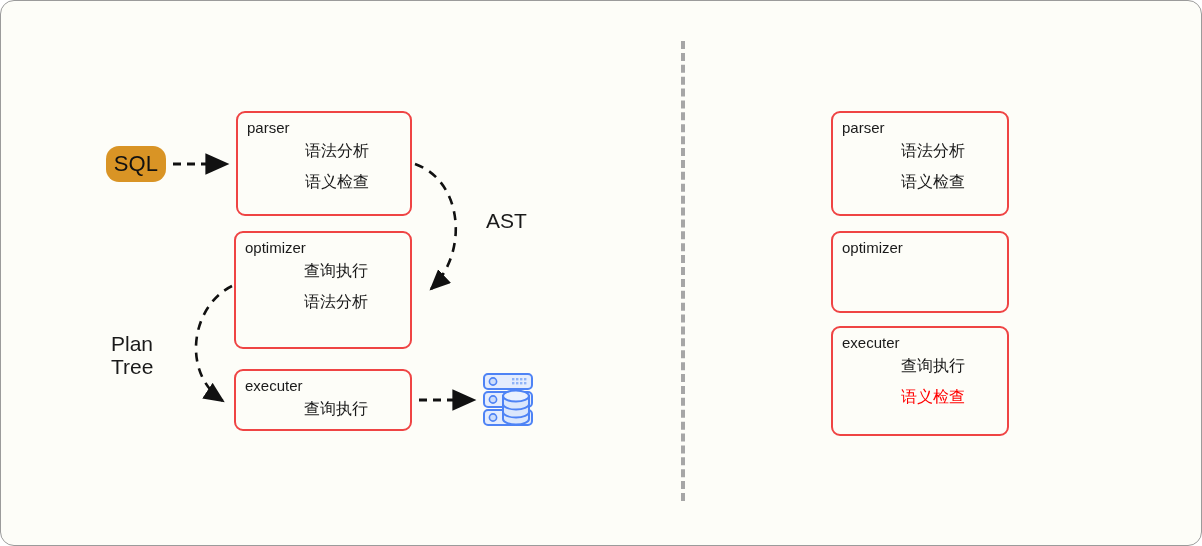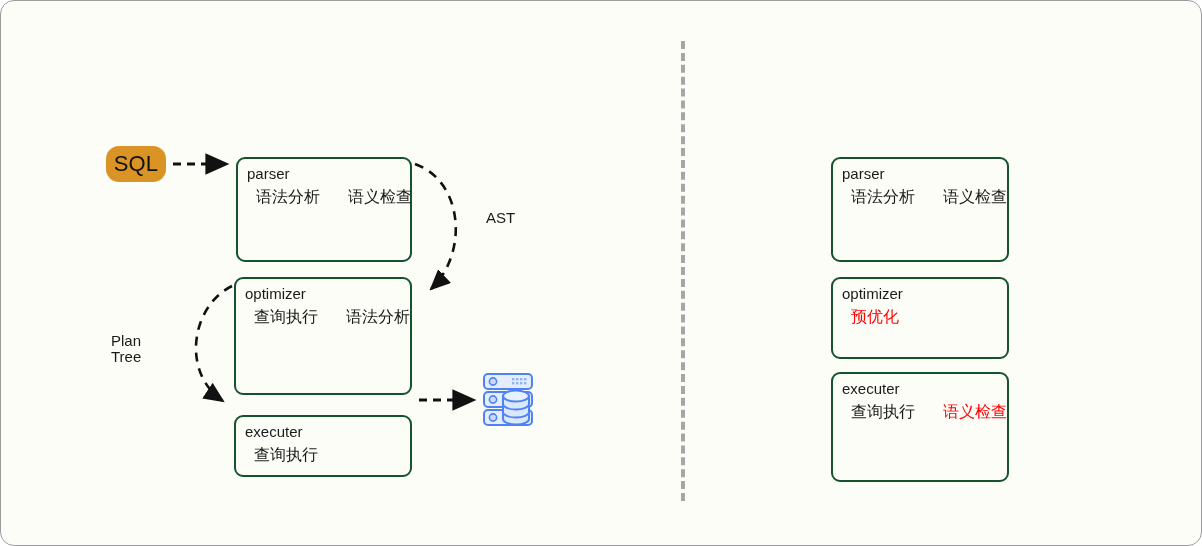--- a/index.html
+++ b/index.html
@@ -17,40 +17,39 @@
     box-sizing: border-box;
     overflow: hidden;
     font-family: "Liberation Sans", "DejaVu Sans", sans-serif;
   }
 
   
   .node-box {
     position: absolute;
     box-sizing: border-box;
     background: #fdfdf8;
-    border: 2px solid #14532d;
+    border: 2px solid #ef4444;
     border-radius: 9px;
-    margin-top: 46px;
   }
   .node-title {
     position: absolute;
     left: 9px;
     top: 6px;
     font-size: 15px;
     color: #1a1a1a;
     line-height: 1.2;
     white-space: nowrap;
   }
   .node-lines {
     position: absolute;
-    left: 0;
+    left: 8px;
     right: 0;
     top: 28px;
     display: flex;
-    flex-direction: row;
+    flex-direction: column;
     align-items: center;
     gap: 10px;
   }
   .node-line {
     font-size: 16px;
     color: #1a1a1a;
     white-space: nowrap;
     padding-left: 18px;
   }
   .node-line.accent {
@@ -70,21 +69,21 @@
     align-items: center;
     justify-content: center;
     font-size: 22px;
     color: #111111;
     letter-spacing: 0.2px;
   }
 
   
   .free-label {
     position: absolute;
-    font-size: 15px;
+    font-size: 21px;
     color: #1a1a1a;
     line-height: 1.08;
     white-space: pre;
   }
 
   
   #overlay {
     position: absolute;
     left: 0;
     top: 0;
@@ -197,23 +196,20 @@
   <div class="node-box" style="left:830px; top:110px; width:178px; height:105px;">
     <div class="node-title">parser</div>
     <div class="node-lines">
       <div class="node-line">语法分析</div>
       <div class="node-line">语义检查</div>
     </div>
   </div>
 
   <div class="node-box" style="left:830px; top:230px; width:178px; height:82px;">
     <div class="node-title">optimizer</div>
-    <div class="node-lines">
-      <div class="node-line accent">预优化</div>
-    </div>
   </div>
 
   <div class="node-box" style="left:830px; top:325px; width:178px; height:110px;">
     <div class="node-title">executer</div>
     <div class="node-lines">
       <div class="node-line">查询执行</div>
       <div class="node-line accent">语义检查</div>
     </div>
   </div>
 

